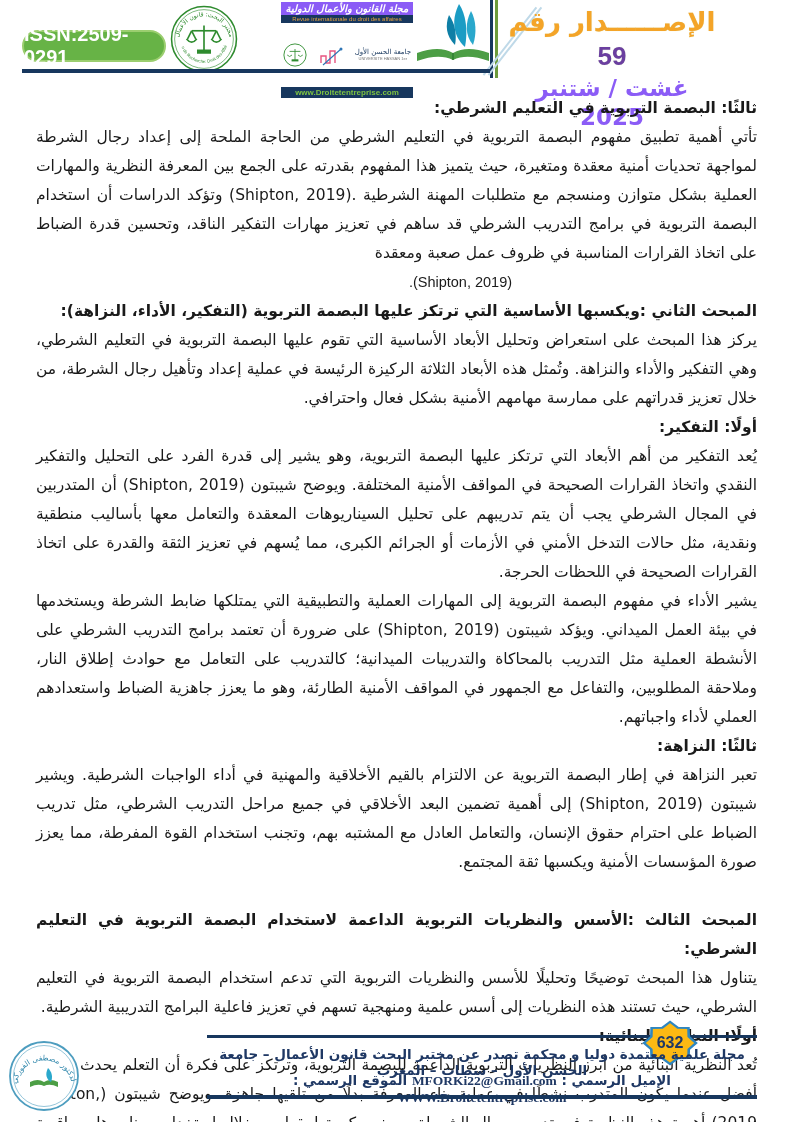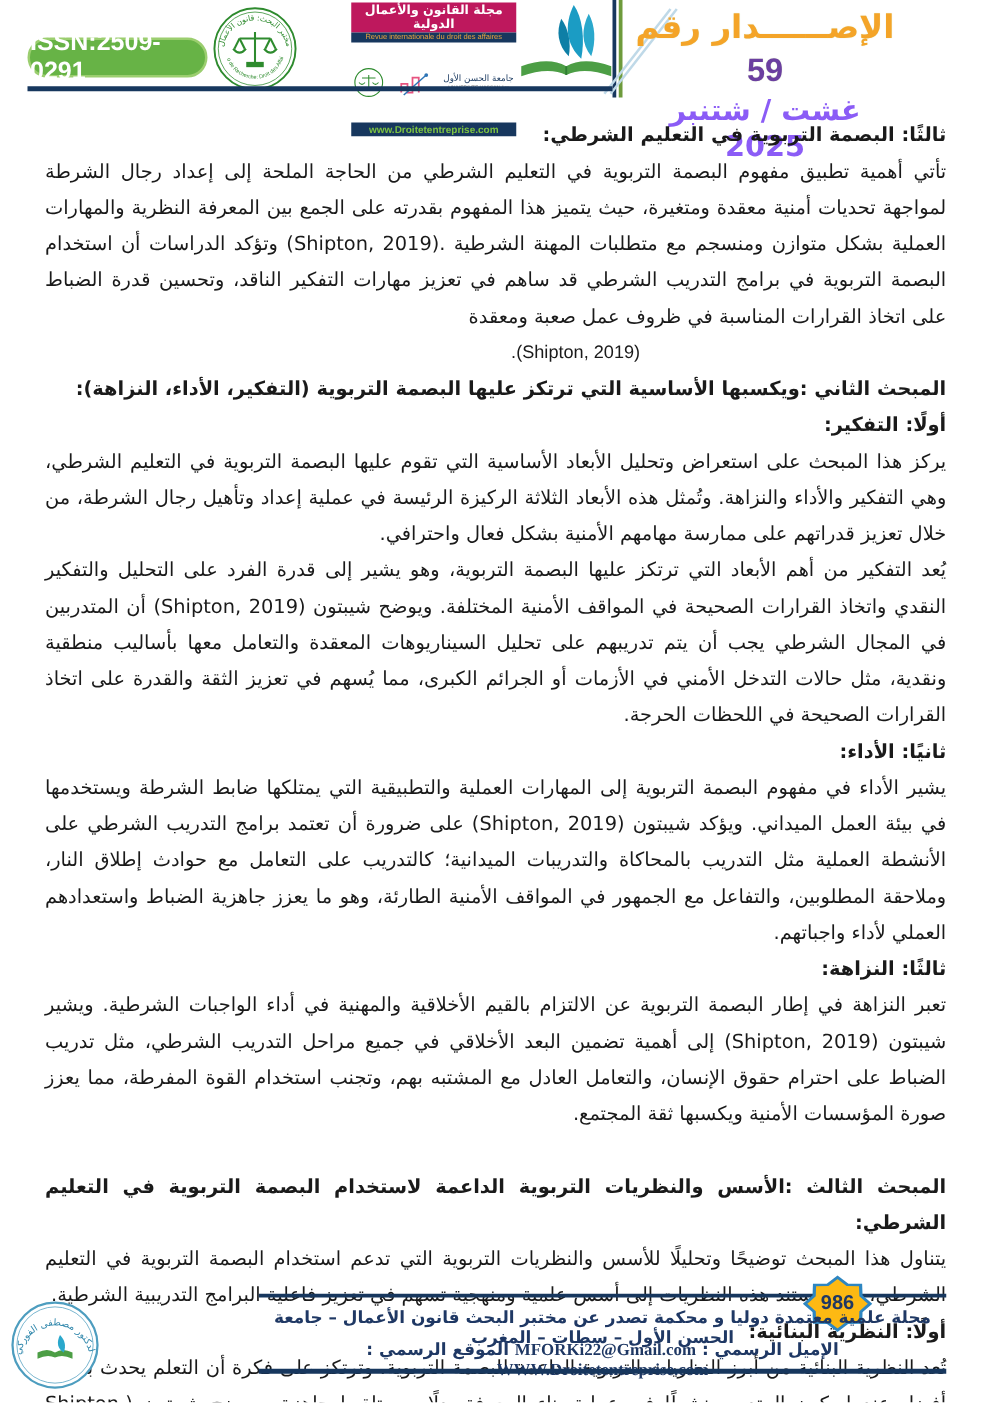--- a/index.html
+++ b/index.html
@@ -6,22 +6,22 @@
   .page{position:relative;width:793px;height:1122px;background:#fff;overflow:hidden;
         font-family:"DejaVu Sans",sans-serif;}
 
   
   .issn-pill{position:absolute;left:22px;top:30px;width:140px;height:28px;
     background:#67B346;border:2px solid #9BCE6F;border-radius:16px;color:#fff;
     font-weight:bold;font-size:20px;display:flex;align-items:center;justify-content:center;
     font-family:"Liberation Sans",sans-serif;}
   .seal1{position:absolute;left:170px;top:5px;width:68px;height:68px;}
   .center-logo{position:absolute;left:281px;top:2px;width:132px;}
-  .cl-banner{background:#be185d;color:#fff;font-size:10px;font-weight:bold;
-    text-align:center;padding:1px 2px;direction:rtl;}
+  .cl-banner{background:#8b5cf6;color:#fff;font-size:10px;font-weight:bold;
+    text-align:center;padding:1px 2px;direction:rtl;font-style:italic;}
   .cl-frbar{background:#17375E;color:#E8A33D;font-size:6px;text-align:center;
     padding:1px 0;font-family:"Liberation Sans",sans-serif;}
   .cl-mid{height:32px;display:flex;align-items:center;justify-content:space-between;padding:16px 2px;}
   .cl-univ{display:flex;flex-direction:column;align-items:center;line-height:1.1;}
   .cl-univ .ar{font-size:7px;color:#17375E;direction:rtl;}
   .cl-univ .fr{font-size:4px;color:#777;font-family:"Liberation Sans",sans-serif;}
   .cl-webbar{background:#17375E;color:#7DC242;font-size:8px;font-weight:bold;
     text-align:center;padding:1px 0;font-family:"Liberation Sans",sans-serif;}
   .book-logo{position:absolute;left:413px;top:3px;}
   .sep-bar-a{position:absolute;left:490px;top:0;width:2.5px;height:78px;background:#17375E;}
@@ -140,43 +140,42 @@
     <div class="issue-line2">غشت / شتنبر 2025</div>
   </div>
 
   <div class="header-rule"></div>
 
   <div class="content">
     <div class="blk h">ثالثًا: البصمة التربوية في التعليم الشرطي:</div>
     <div class="blk p">تأتي أهمية تطبيق مفهوم البصمة التربوية في التعليم الشرطي من الحاجة الملحة إلى إعداد رجال الشرطة لمواجهة تحديات أمنية معقدة ومتغيرة، حيث يتميز هذا المفهوم بقدرته على الجمع بين المعرفة النظرية والمهارات العملية بشكل متوازن ومنسجم مع متطلبات المهنة الشرطية .(Shipton, 2019) وتؤكد الدراسات أن استخدام البصمة التربوية في برامج التدريب الشرطي قد ساهم في تعزيز مهارات التفكير الناقد، وتحسين قدرة الضباط على اتخاذ القرارات المناسبة في ظروف عمل صعبة ومعقدة</div>
     <div class="blk cite">(Shipton, 2019).</div>
     <div class="blk h">المبحث الثاني :ويكسبها الأساسية التي ترتكز عليها البصمة التربوية (التفكير، الأداء، النزاهة):</div>
+    <div class="blk p">يركز هذا المبحث على استعراض وتحليل الأبعاد الأساسية التي تقوم عليها البصمة التربوية في التعليم الشرطي، وهي التفكير والأداء والنزاهة. وتُمثل هذه الأبعاد الثلاثة الركيزة الرئيسة في عملية إعداد وتأهيل رجال الشرطة، من خلال تعزيز قدراتهم على ممارسة مهامهم الأمنية بشكل فعال واحترافي.</div>
     <div class="blk h">أولًا: التفكير:</div>
-    <div class="blk p">يركز هذا المبحث على استعراض وتحليل الأبعاد الأساسية التي تقوم عليها البصمة التربوية في التعليم الشرطي، وهي التفكير والأداء والنزاهة. وتُمثل هذه الأبعاد الثلاثة الركيزة الرئيسة في عملية إعداد وتأهيل رجال الشرطة، من خلال تعزيز قدراتهم على ممارسة مهامهم الأمنية بشكل فعال واحترافي.</div>
     <div class="blk p">يُعد التفكير من أهم الأبعاد التي ترتكز عليها البصمة التربوية، وهو يشير إلى قدرة الفرد على التحليل والتفكير النقدي واتخاذ القرارات الصحيحة في المواقف الأمنية المختلفة. ويوضح شيبتون (Shipton, 2019) أن المتدربين في المجال الشرطي يجب أن يتم تدريبهم على تحليل السيناريوهات المعقدة والتعامل معها بأساليب منطقية ونقدية، مثل حالات التدخل الأمني في الأزمات أو الجرائم الكبرى، مما يُسهم في تعزيز الثقة والقدرة على اتخاذ القرارات الصحيحة في اللحظات الحرجة.</div>
-    <div class="blk h">ثانيًا: الأداء:</div>
     <div class="blk p">يشير الأداء في مفهوم البصمة التربوية إلى المهارات العملية والتطبيقية التي يمتلكها ضابط الشرطة ويستخدمها في بيئة العمل الميداني. ويؤكد شيبتون (Shipton, 2019) على ضرورة أن تعتمد برامج التدريب الشرطي على الأنشطة العملية مثل التدريب بالمحاكاة والتدريبات الميدانية؛ كالتدريب على التعامل مع حوادث إطلاق النار، وملاحقة المطلوبين، والتفاعل مع الجمهور في المواقف الأمنية الطارئة، وهو ما يعزز جاهزية الضباط واستعدادهم العملي لأداء واجباتهم.</div>
     <div class="blk h">ثالثًا: النزاهة:</div>
     <div class="blk p">تعبر النزاهة في إطار البصمة التربوية عن الالتزام بالقيم الأخلاقية والمهنية في أداء الواجبات الشرطية. ويشير شيبتون (Shipton, 2019) إلى أهمية تضمين البعد الأخلاقي في جميع مراحل التدريب الشرطي، مثل تدريب الضباط على احترام حقوق الإنسان، والتعامل العادل مع المشتبه بهم، وتجنب استخدام القوة المفرطة، مما يعزز صورة المؤسسات الأمنية ويكسبها ثقة المجتمع.</div>
     <div class="blk h gap">المبحث الثالث :الأسس والنظريات التربوية الداعمة لاستخدام البصمة التربوية في التعليم الشرطي:</div>
     <div class="blk p">يتناول هذا المبحث توضيحًا وتحليلًا للأسس والنظريات التربوية التي تدعم استخدام البصمة التربوية في التعليم الشرطي، حيث تستند هذه النظريات إلى أسس علمية ومنهجية تسهم في تعزيز فاعلية البرامج التدريبية الشرطية.</div>
     <div class="blk h">أولًا: النظرية البنائية:</div>
     <div class="blk p">تُعد النظرية البنائية من أبرز النظريات التربوية الداعمة للبصمة التربوية، وترتكز على فكرة أن التعلم يحدث بشكل أفضل عندما يكون المتدرب نشطًا في عملية بناء المعرفة بدلًا من تلقيها جاهزة. ويوضح شيبتون (Shipton, 2019) أهمية هذه النظرية في تدريب رجال الشرطة، حيث يمكن تطبيقها من خلال استخدام سيناريوهات واقعية يتعلم من خلالها الضباط طرق الاستجابة للمواقف الأمنية بشكل تفاعلي، مثل التدريبات على كيفية التعامل مع جرائم السطو المسلح أو حوادث الاختطاف.</div>
 
   </div>
 
   <div class="footer-rule-top"></div>
 
   <div class="badge">
     <svg width="56" height="46" viewBox="0 0 56 46">
       <g transform="translate(1,1) scale(1.04,0.846)">
         <polygon points="51,26 44,33.5 43.7,43.7 33.5,44 26,51 18.5,44 8.3,43.7 8,33.5 1,26 8,18.5 8.3,8.3 18.5,8 26,1 33.5,8 43.7,8.3 44,18.5" fill="#FDB913" stroke="#2E86C1" stroke-width="2.5"></polygon>
       </g>
     </svg>
-    <div class="num">986</div>
+    <div class="num">632</div>
   </div>
 
   <div class="footer-line1">مجلة علمية معتمدة دوليا و محكمة تصدر عن مختبر البحث قانون الأعمال – جامعة الحسن الأول – سطات – المغرب</div>
 
   <div class="footer-line2">
     <span>الإميل الرسمي :</span>
     <span class="lat">MFORKi22@Gmail.com</span>
     <span>الموقع الرسمي :</span>
     <span class="lat">WWW.Droitetentreprise.com</span>
   </div>

